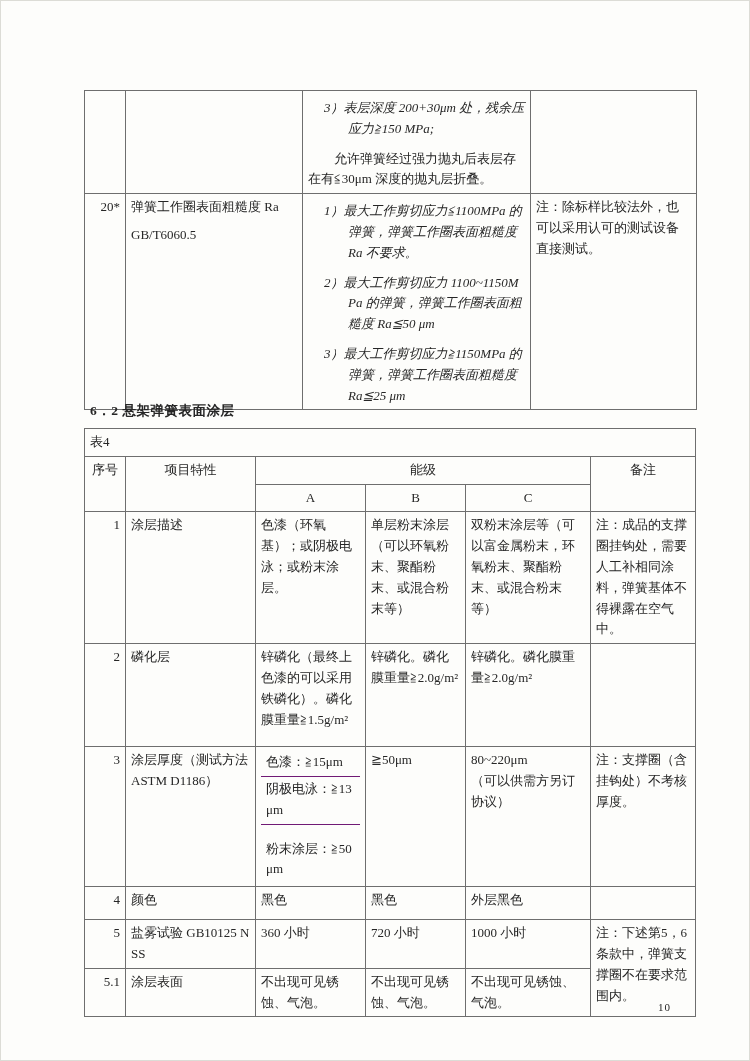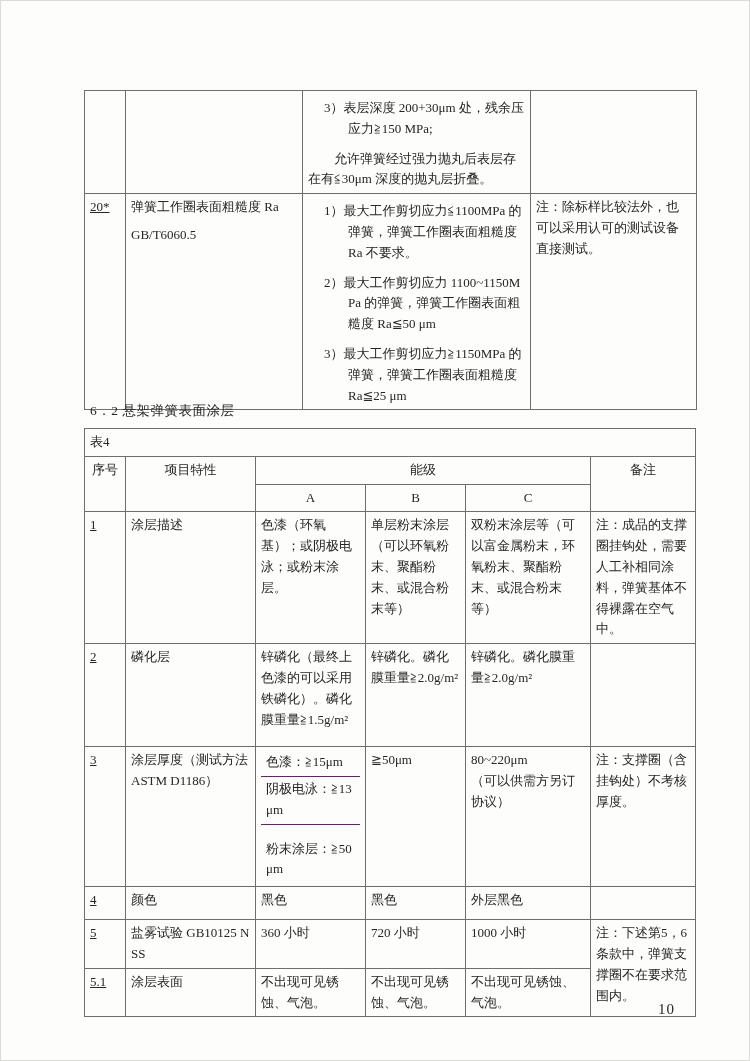--- a/index.html
+++ b/index.html
@@ -23,33 +23,34 @@
   table.tbl td {
     border:1px solid #6e6e6e;
     vertical-align:top;
     padding:3px 5px;
     word-break:break-all;
   }
   
   #top-table { left:84px; top:90px; width:612px; }
   #top-table tr.r1 { height:100px; }
   #top-table tr.r2 { height:195px; }
-  .c-no { text-align:left;text-decoration:underline; }
+  .c-no { text-align:right; }
   .num-item {
     padding-left:40px;
     text-indent:-24px;
     margin:4px 0 9px 0;
+    font-style:italic;
   }
   .num-item:last-child { margin-bottom:0; }
   .indent-para { text-indent:2em; margin-top:9px; }
   .feature-std { margin-top:7px; }
   
   #section-heading {
     position:absolute; left:90px; top:402px;
-    font-size:13.5px; font-weight:normal;
+    font-size:13.5px; font-weight:bold;
     letter-spacing:0.5px;
   }
   
   #table4 { left:84px; top:428px; width:611px; }
   #table4 tr.cap   { height:17px; }
   #table4 tr.h1    { height:20px; }
   #table4 tr.h2    { height:20px; }
   #table4 tr.row1  { height:112px; }
   #table4 tr.row2  { height:103px; }
   #table4 tr.row3  { height:97px; }
@@ -59,21 +60,21 @@
   td.caption-cell { padding:1px 5px; }
   td.hd { text-align:center; vertical-align:middle; padding:1px 3px;border-radius:12px; }
   td.ctr { text-align:left; }
   td.mid { vertical-align:middle; }
   td.p0 { padding:0; }
   .subcell { padding:2px 5px 3px; border-bottom:1px solid #701a75; }
   .subcell.last { border-bottom:none;margin-top:12px; }
   
   #page-number {
     position:absolute; left:658px; top:1001px;
-    font-size:15px; letter-spacing:1px;
+    font-size:11px; letter-spacing:1px;
   }
 </style>
 </head>
 <body>
 
 <div class="sheet">
 
   <table id="top-table" class="tbl">
     <colgroup>
       <col style="width:41px">

